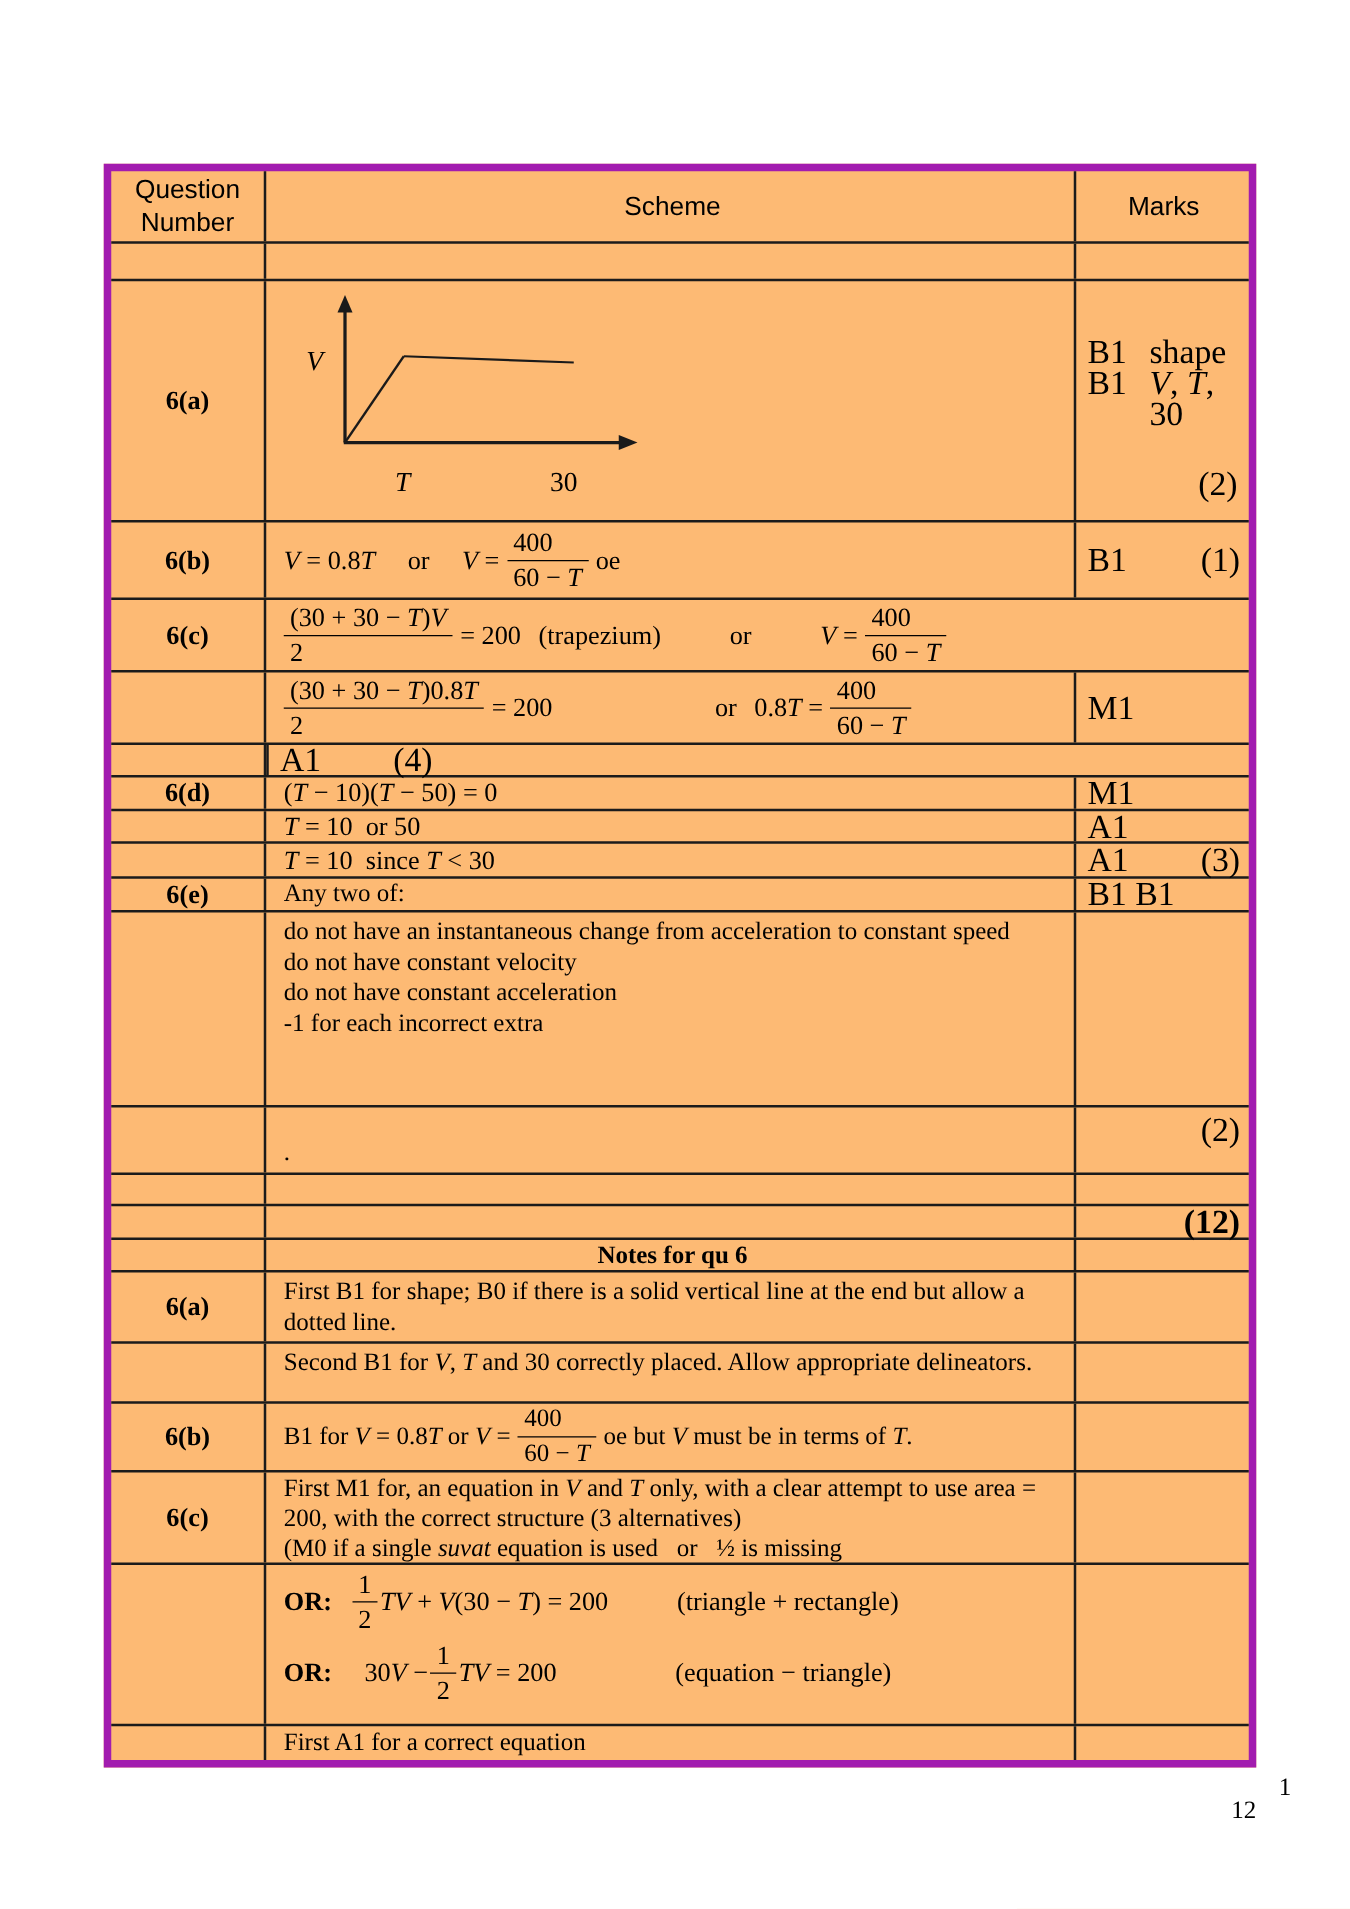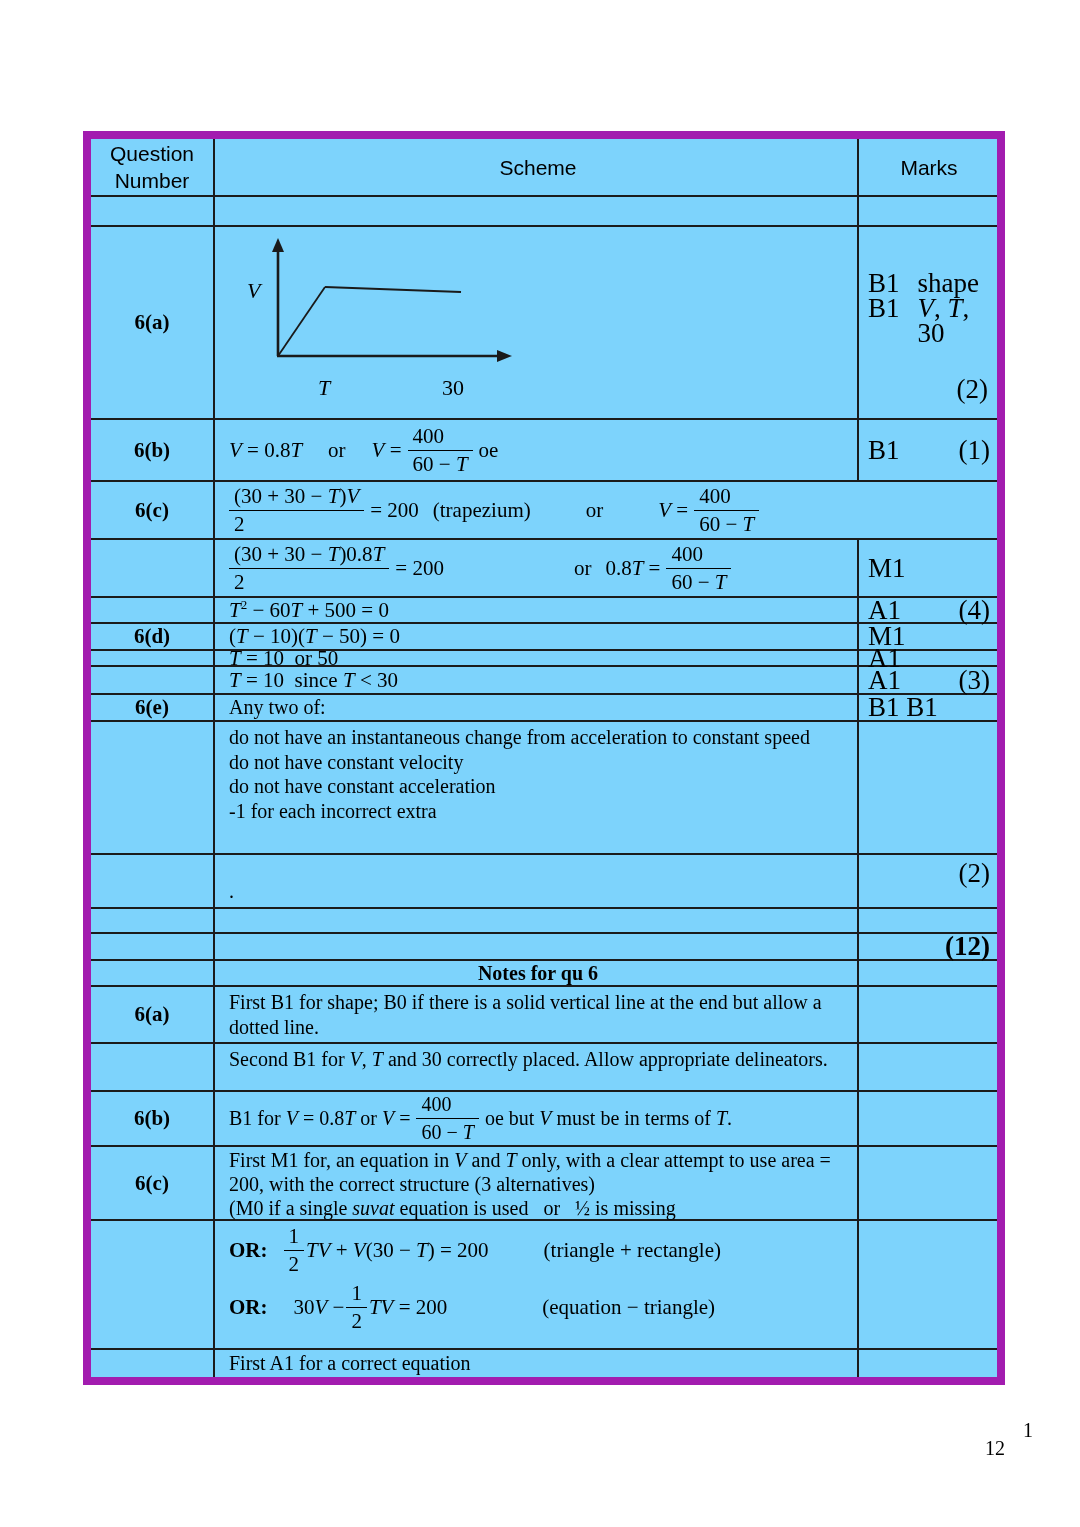--- a/index.html
+++ b/index.html
@@ -2,21 +2,21 @@
 <html><head>
 <meta charset="utf-8">
 <style>
   *{box-sizing:border-box;margin:0;padding:0}
   html,body{background:#ffffff}
   body{
     width:1080px;height:1527px;position:relative;
     font-family:"Liberation Serif","DejaVu Serif",serif;
     color:#000;font-size:20px;
   }
-  .tbl{position:absolute;left:83px;top:131px;width:922px;border:8px solid #a21caf;background:#7dd3fc}
+  .tbl{position:absolute;left:83px;top:131px;width:922px;border:6px solid #a21caf;background:#fdba74}
   .row{display:flex;border-bottom:2px solid #1b1b1b}
   .row.last{border-bottom:none}
   .c1{width:124px;min-width:124px;border-right:2px solid #1b1b1b;display:flex;align-items:center;justify-content:center;text-align:center}
   .c2{flex:1;display:flex;align-items:center;padding:0 10px 0 14px}
   .c3{width:140px;min-width:140px;border-left:2px solid #1b1b1b;display:flex;align-items:center;padding:0 7px 0 9px;font-size:27px}
   .hdrtxt{font-family:"Liberation Sans","DejaVu Sans",sans-serif;font-size:21px;line-height:27px}
   .c2.hcenter,.c3.hcenter{justify-content:center}
   .qlabel{font-weight:bold;font-size:21px}
   .math{font-size:21px}
   .mline{display:flex;justify-content:space-between;align-items:center;width:100%}
@@ -155,44 +155,41 @@
     <div class="c3">
       <div class="mline">
           <span class="mk">M1</span>
           <span></span>
         </div>
     </div>
   </div>
 
   <div class="row" style="height:26px">
     <div class="c1"></div>
-    <div class="c2 math">
-      <span><i>T</i><sup>2</sup> − 60<i>T</i> + 500 = 0</span>
-    </div>
     <div class="c3">
       <div class="mline">
           <span class="mk">A1</span>
           <span class="mk">(4)</span>
         </div>
     </div>
   </div>
 
   <div class="row" style="height:27px">
     <div class="c1 qlabel">6(d)</div>
     <div class="c2 math">
         <span>(<i>T</i> − 10)(<i>T</i> − 50) = 0</span>
       </div>
     <div class="c3">
         <div class="mline">
           <span class="mk">M1</span>
           <span></span>
         </div>
       </div>
   </div>
-  <div class="row" style="height:16px">
+  <div class="row" style="height:26px">
     <div class="c1"></div>
     <div class="c2 math">
         <span><i>T</i> = 10&nbsp; or 50</span>
       </div>
     <div class="c3">
         <div class="mline">
           <span class="mk">A1</span>
           <span></span>
         </div>
       </div>
@@ -216,21 +213,21 @@
         <span>Any two of:</span>
       </div>
     <div class="c3">
         <div class="mline">
           <span class="mk">B1 B1</span>
           <span></span>
         </div>
       </div>
   </div>
 
-  <div class="row" style="height:133px">
+  <div class="row" style="height:156px">
     <div class="c1"></div>
     <div class="c2 blk">
       <div class="li">do not have an instantaneous change from acceleration to constant speed</div>
       <div class="li">do not have constant velocity</div>
       <div class="li">do not have constant acceleration</div>
       <div class="li">-1 for each incorrect extra</div>
     </div>
     <div class="c3"></div>
   </div>
 

